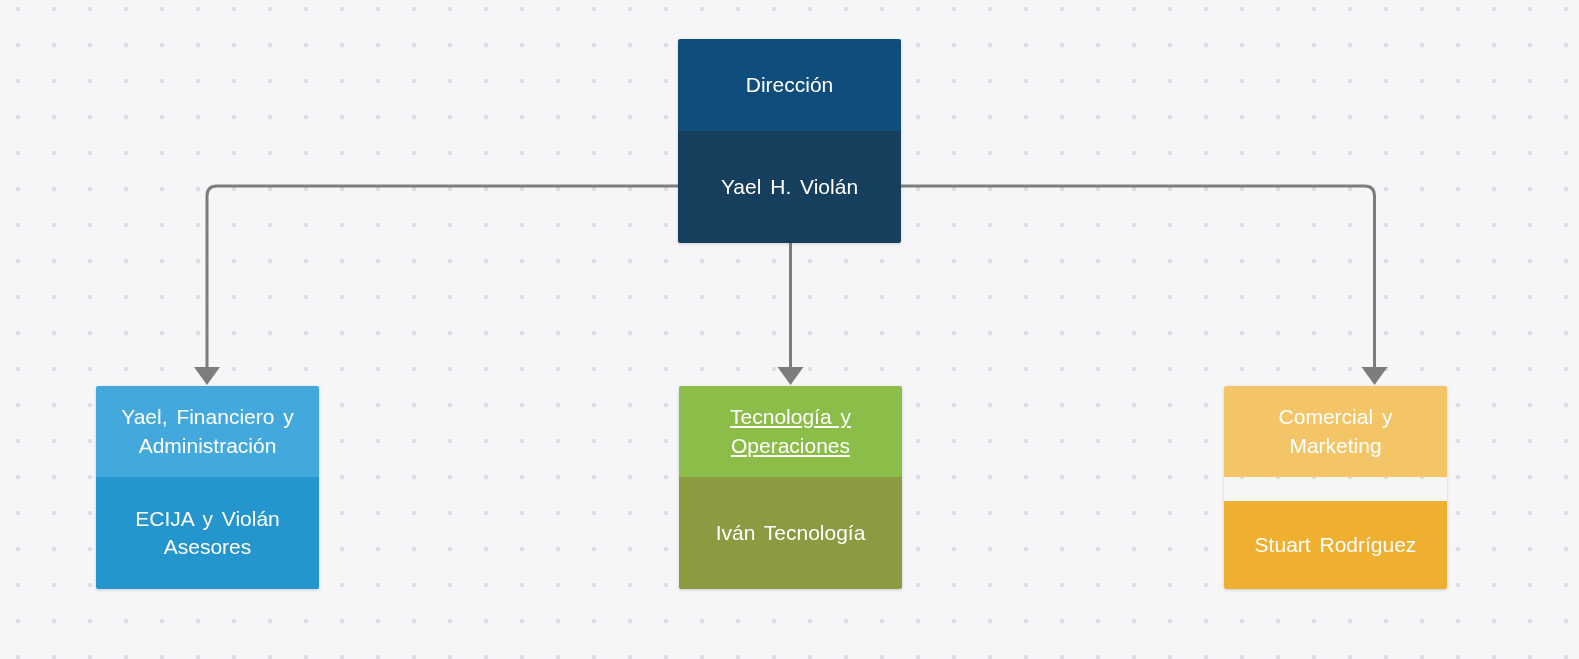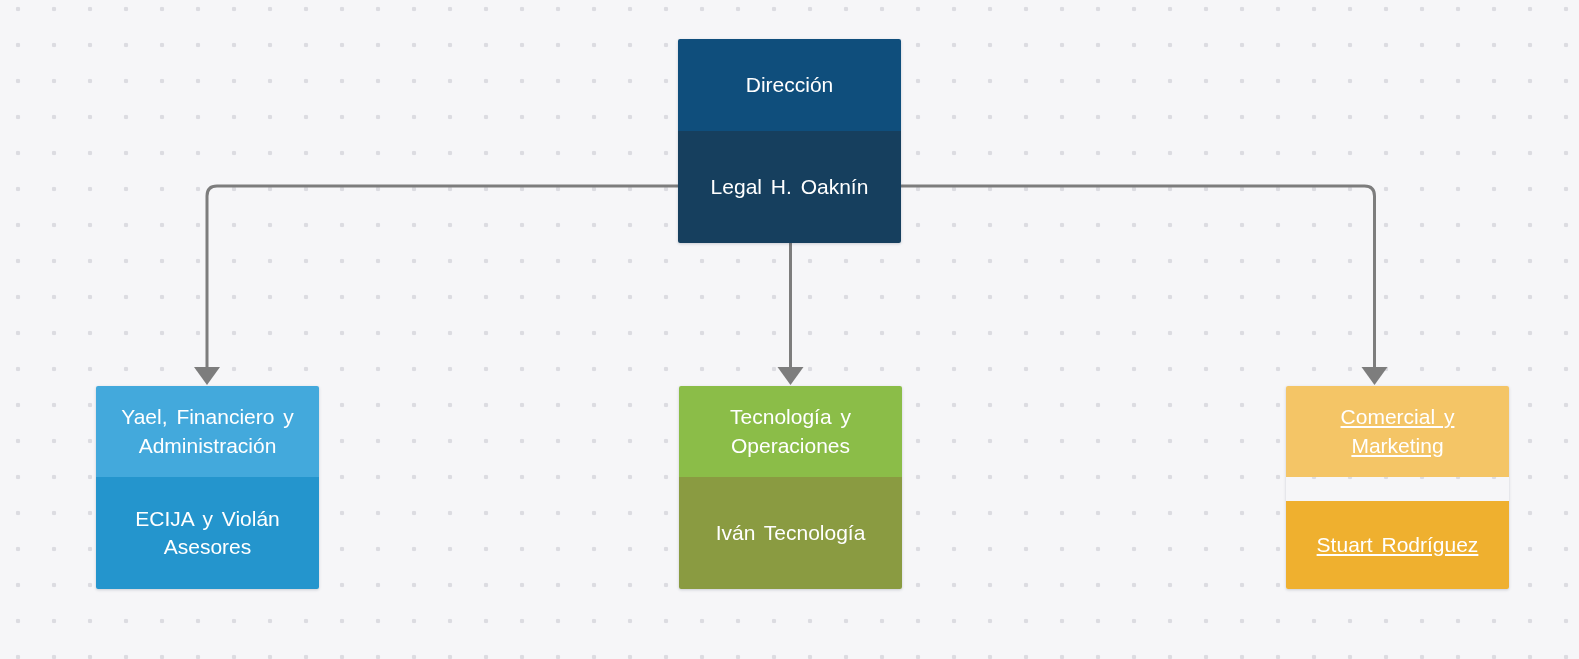--- a/index.html
+++ b/index.html
@@ -49,21 +49,21 @@
     justify-content: center;
     padding: 0 18px;
   }
   .sec-title { height: 91px; flex: 0 0 auto; }
   .sec-name  { flex: 1 1 auto; }
   .node--top .sec-title { height: 92px; }
 
   .pos-direccion { left: 678px;  top: 39px;  height: 204px; }
   .pos-legal     { left: 96px;   top: 386px; height: 203px; }
   .pos-tec       { left: 679px;  top: 386px; height: 203px; }
-  .pos-com       { left: 1286px; top: 386px; height: 203px; text-decoration: underline; }
+  .pos-com       { left: 1224px; top: 386px; height: 203px; }
 </style>
 </head>
 <body>
 
 <div id="canvas" style="background-color: rgb(246, 246, 248); background-image: radial-gradient(circle, rgb(220, 220, 225) 2px, transparent 2.6px);">
 
   <svg id="connectors" viewBox="0 0 1579 659" xmlns="http://www.w3.org/2000/svg">
     <g>
       <path class="edge-line" d="M678 186 H217 Q207 186 207 196 V369" style="stroke: rgb(125, 125, 125);"></path>
       <polygon class="edge-arrow" points="194,367 220,367 207,385" style="fill: rgb(125, 125, 125);"></polygon>
@@ -73,30 +73,30 @@
       <polygon class="edge-arrow" points="777.5,367 803.5,367 790.5,385" style="fill: rgb(125, 125, 125);"></polygon>
     </g>
     <g>
       <path class="edge-line" d="M901 186 H1364.5 Q1374.5 186 1374.5 196 V369" style="stroke: rgb(125, 125, 125);"></path>
       <polygon class="edge-arrow" points="1361.5,367 1387.5,367 1374.5,385" style="fill: rgb(125, 125, 125);"></polygon>
     </g>
   </svg>
 
   <div class="node node--top pos-direccion" style="color: rgb(255, 255, 255);">
     <div class="sec sec-title" style="background: rgb(15, 78, 124);">Dirección</div>
-    <div class="sec sec-name" style="background: rgb(22, 63, 94);">Legal H. Oaknín</div>
+    <div class="sec sec-name" style="background: rgb(22, 63, 94);">Yael H. Violán</div>
   </div>
 
   <div class="node pos-legal" style="color: rgb(255, 255, 255);">
     <div class="sec sec-title" style="background: rgb(67, 169, 220);">Yael, Financiero y Administración</div>
     <div class="sec sec-name" style="background: rgb(36, 149, 205);">ECIJA y Violán Asesores</div>
   </div>
 
   <div class="node pos-tec" style="color: rgb(255, 255, 255);">
-    <div class="sec sec-title" style="background: rgb(139, 189, 72);">Tecnología y Operaciones</div>
+    <div class="sec sec-title" style="background: rgb(139, 189, 72); text-decoration: underline;">Tecnología y Operaciones</div>
     <div class="sec sec-name" style="background: rgb(138, 155, 65);">Iván Tecnología</div>
   </div>
 
   <div class="node pos-com" style="color: rgb(255, 255, 255);">
     <div class="sec sec-title" style="background: rgb(244, 197, 102);">Comercial y Marketing</div>
     <div class="sec sec-name" style="background: rgb(239, 176, 47); margin-top: 24px;">Stuart Rodríguez</div>
   </div>
 
 </div>
 

